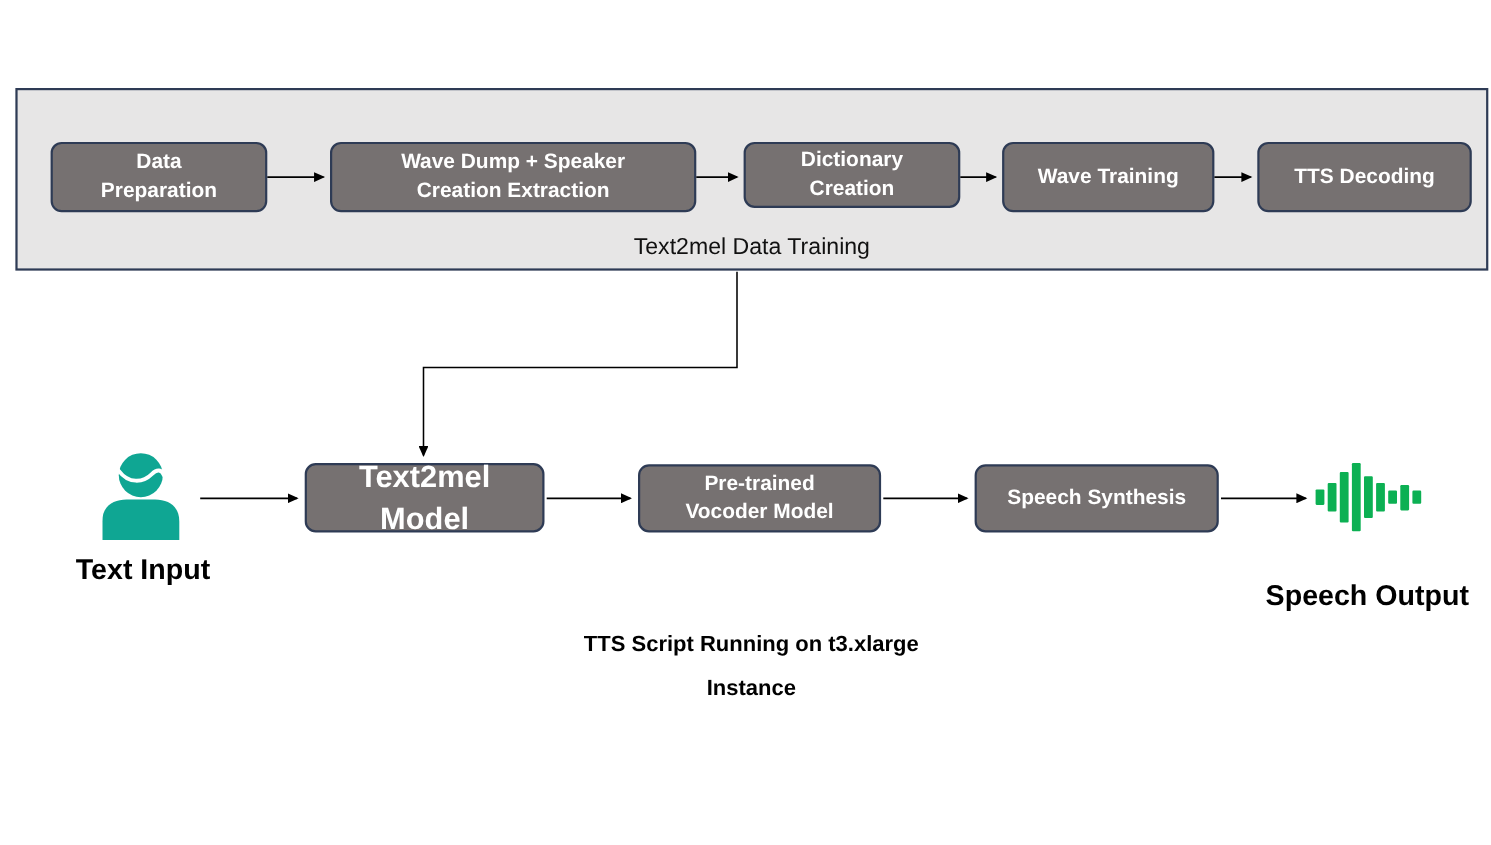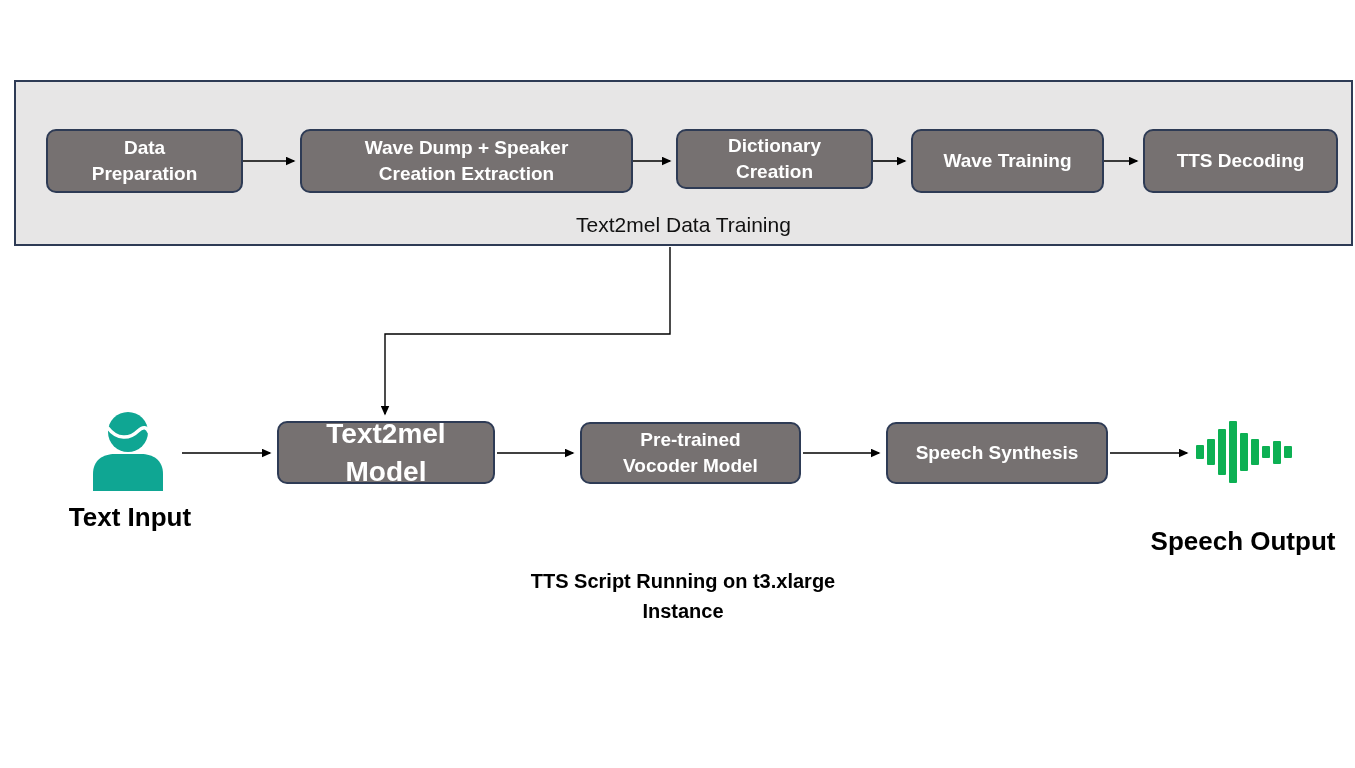--- a/index.html
+++ b/index.html
@@ -69,21 +69,21 @@
   .l-speechout { left: 1143px; top: 494px; width: 200px; margin-top: 32px; }
 
   .caption {
     position: absolute;
     left: 503px; top: 566px;
     width: 360px;
     text-align: center;
     font-size: 20px;
     font-weight: 700;
     color: #000000;
-    line-height: 30px;
+    line-height: 40px;
   }
 
   
   .person-icon { position: absolute; left: 93px; top: 410px; }
 
   .wave-icon {
     position: absolute;
     left: 1196px; top: 419px;
     width: 98px; height: 66px;
     display: flex;

